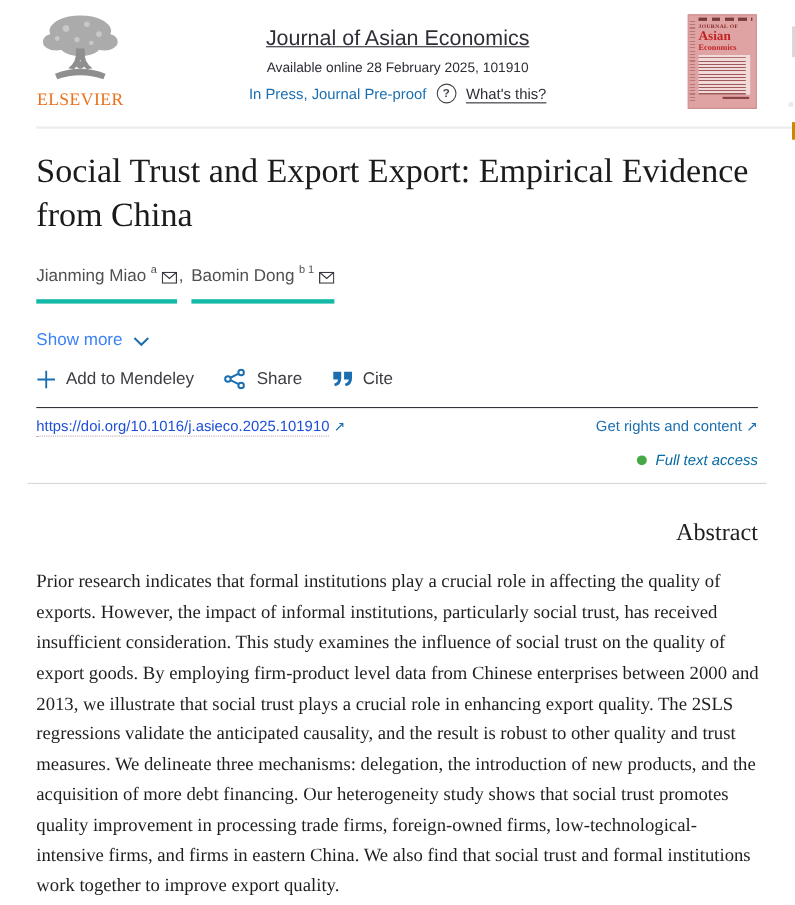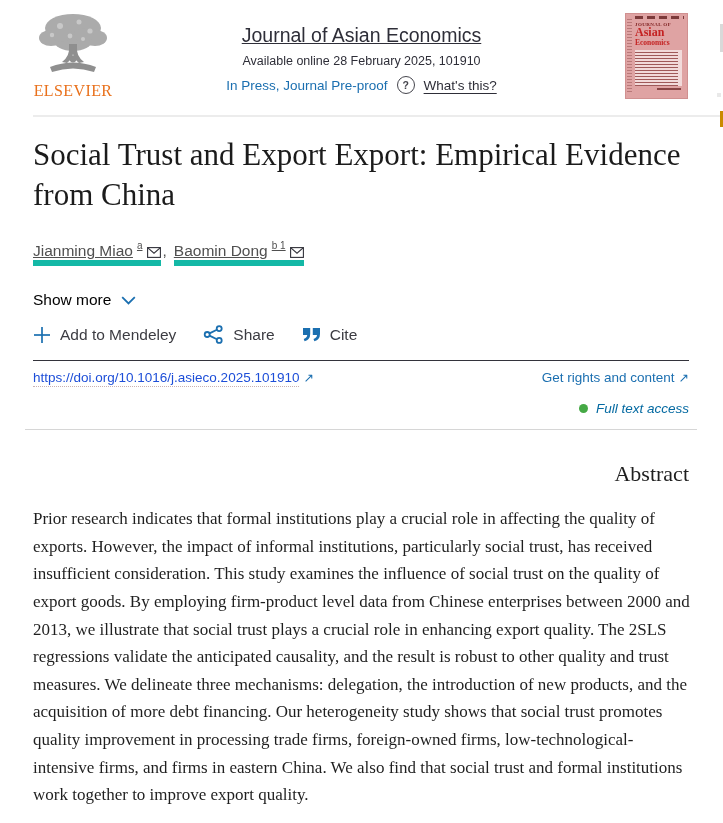--- a/index.html
+++ b/index.html
@@ -51,26 +51,26 @@
   .sliver-gray{right:0;top:24px;width:3px;height:28px;background:#d9d9d9;}
   .sliver-dot{right:2px;top:93px;width:4px;height:4px;background:#e9e9e9;}
   .sliver-gold{right:0;top:111px;width:3px;height:16px;background:#c98a00;}
   
   .content{padding:0 34px 0 33px;}
   .article-title{font-family:"Liberation Serif",serif;font-weight:400;
     font-size:31px;line-height:40px;color:#1b1b1b;margin:19px 0 0 0;width:650px;}
   .authors{margin-top:27px;font-size:15.5px;color:#505050;display:flex;
     align-items:flex-start;}
   .author{display:inline-flex;align-items:center;gap:4px;
-    border-bottom:6px solid #14b8a6;padding-bottom:0;cursor:pointer;text-decoration:underline;}
+    border-bottom:4px solid #14b8a6;padding-bottom:12px;cursor:pointer;}
   .author sup{font-size:10px;line-height:10px;position:relative;top:-5px;}
   .author-sep{margin:0 7px 0 2px;}
   .envelope{position:relative;top:1px;cursor:pointer;}
   .show-more{margin-top:25px;display:inline-flex;align-items:center;gap:10px;
-    font-size:15.5px;color:#000000;cursor:pointer;}
+    font-size:15.5px;color:#3b82f6;cursor:pointer;}
   .actions{margin-top:16px;display:flex;align-items:center;gap:27px;
     font-size:15.5px;color:#3c3c42;}
   .action{display:inline-flex;align-items:center;gap:9px;cursor:pointer;}
   .dark-rule{margin-top:16px;height:0;border-top:1.5px solid #33333b;width:656px;}
   .doi-row{margin-top:9px;display:flex;justify-content:space-between;
     align-items:baseline;font-size:13.5px;}
   .doi-link{color:#1d4ed8;border-bottom:1px dotted #c9b2b2;padding-bottom:1px;cursor:pointer;}
   .ext-arrow{color:#1b6fb0;font-size:12.5px;margin-left:4px;}
   .rights-link{color:#1b6fb0;cursor:pointer;}
   .access-row{margin-top:16px;display:flex;justify-content:flex-end;

